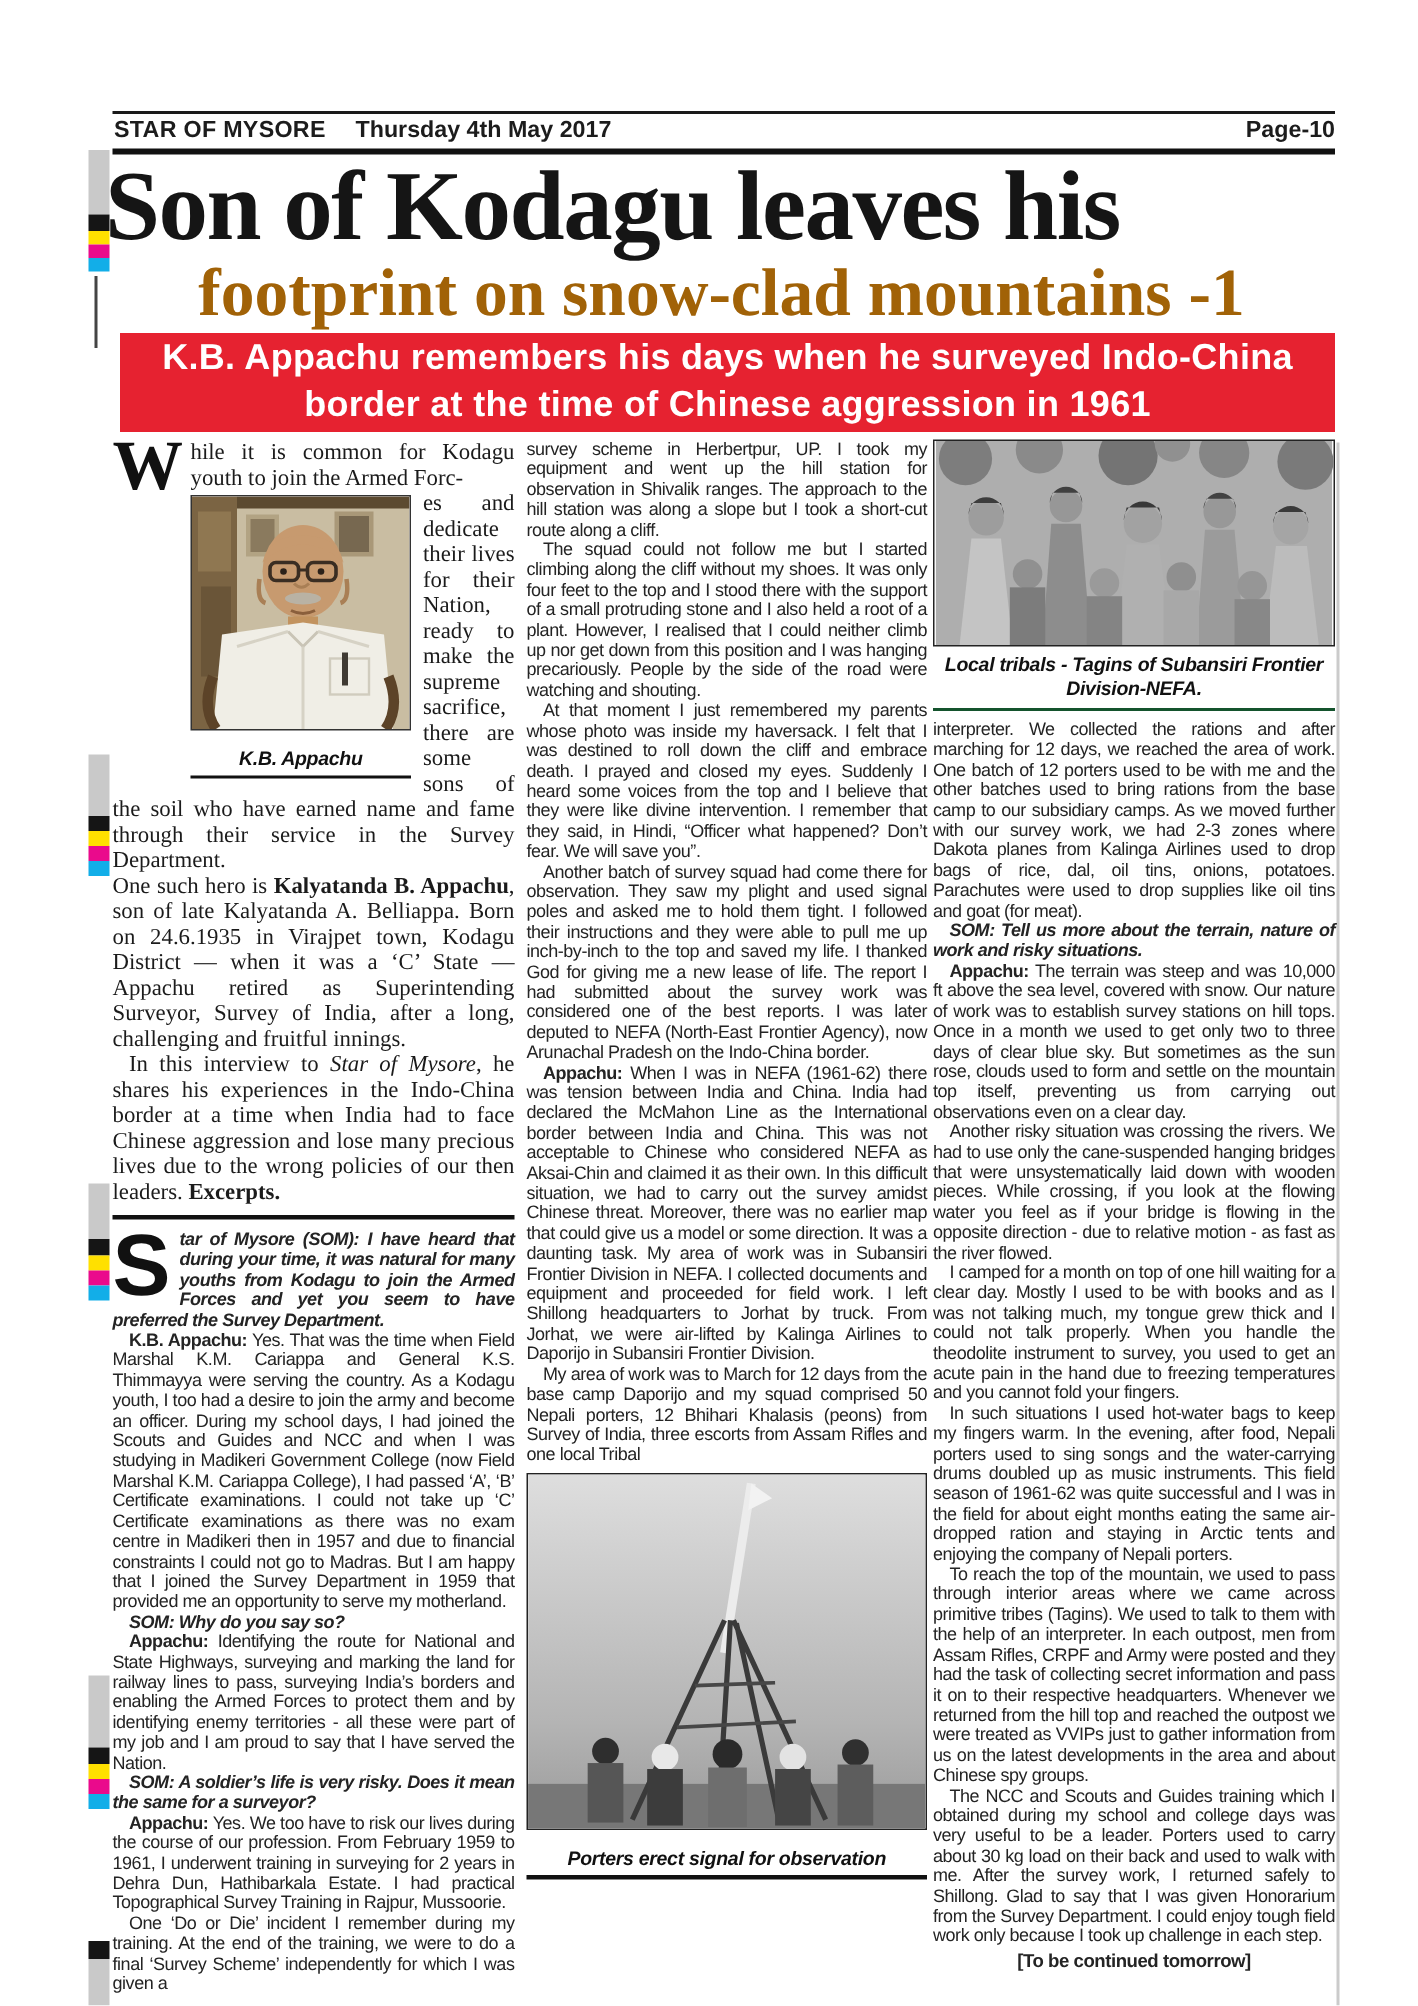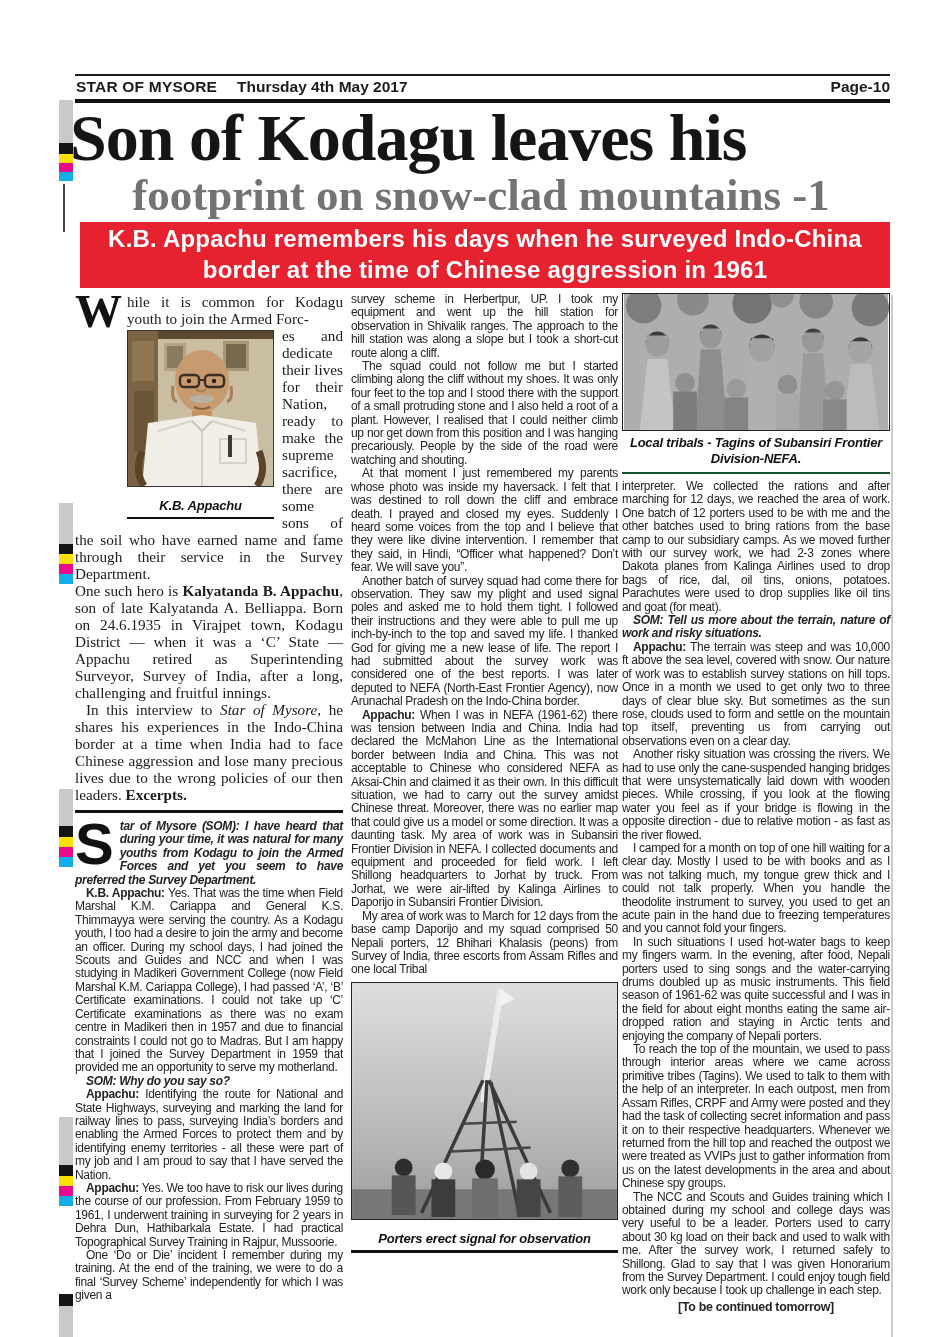--- a/index.html
+++ b/index.html
@@ -22,21 +22,21 @@
   .mast-date{position:absolute;left:237px;top:78px;font-size:15.5px;font-weight:bold;}
   .mast-page{position:absolute;right:55px;top:78px;font-size:15.5px;font-weight:bold;}
   .rule-mast{position:absolute;left:75px;width:815px;top:99px;height:4px;background:#111;}
 
   
   .headline1{position:absolute;left:70px;width:822px;top:106px;
      font-family:"Liberation Serif",serif;font-weight:bold;font-size:66px;line-height:64px;
      letter-spacing:-1px;color:#151515;white-space:nowrap;}
   .headline2{position:absolute;left:70px;width:822px;top:171px;text-align:center;
      font-family:"Liberation Serif",serif;font-weight:bold;font-size:45px;line-height:48px;
-     color:#737373;white-space:nowrap;}
+     color:#a16207;white-space:nowrap;}
 
   
   .banner{position:absolute;left:80px;width:810px;top:222px;height:66px;background:#e62230;
      color:#ffffff;text-align:center;font-weight:bold;font-size:24px;line-height:31px;
      padding-top:1px;box-sizing:border-box;letter-spacing:.2px;}
 
   
   .col{position:absolute;top:293px;}
   #col1{left:75px;width:268px;}
   #col2{left:351px;width:267px;}
@@ -164,20 +164,21 @@
   <p class="serif-p clear"><span>One such hero is </span><b>Kalyatanda B. Appachu</b><span>, son of late Kalyatanda A. Belliappa. Born on 24.6.1935 in Virajpet town, Kodagu District — when it was a ‘C’ State — Appachu retired as Superintending Surveyor, Survey of India, after a long, challenging and fruitful innings.</span></p>
 
   <p class="serif-p indent"><span>In this interview to </span><i>Star of Mysore</i><span>, he shares his experiences in the Indo-China border at a time when India had to face Chinese aggression and lose many precious lives due to the wrong policies of our then leaders. </span><b>Excerpts.</b></p>
 
   <hr class="thick">
 
   <p class="sans-p q"><span class="dropcap-sans">S</span><span>tar of Mysore (SOM): I have heard that during your time, it was natural for many youths from Kodagu to join the Armed Forces and yet you seem to have preferred the Survey Department.</span></p>
   <p class="sans-p indent clear"><span class="lead">K.B. Appachu:</span><span> Yes. That was the time when Field Marshal K.M. Cariappa and General K.S. Thimmayya were serving the country. As a Kodagu youth, I too had a desire to join the army and become an officer. During my school days, I had joined the Scouts and Guides and NCC and when I was studying in Madikeri Government College (now Field Marshal K.M. Cariappa College), I had passed ‘A’, ‘B’ Certificate examinations. I could not take up ‘C’ Certificate examinations as there was no exam centre in Madikeri then in 1957 and due to financial constraints I could not go to Madras. But I am happy that I joined the Survey Department in 1959 that provided me an opportunity to serve my motherland.</span></p>
   <p class="sans-p q indent">SOM: Why do you say so?</p>
   <p class="sans-p indent"><span class="lead">Appachu:</span><span> Identifying the route for National and State Highways, surveying and marking the land for railway lines to pass, surveying India’s borders and enabling the Armed Forces to protect them and by identifying enemy territories - all these were part of my job and I am proud to say that I have served the Nation.</span></p>
+  <p class="sans-p q indent">SOM: A soldier’s life is very risky. Does it mean the same for a surveyor?</p>
   <p class="sans-p indent"><span class="lead">Appachu:</span><span> Yes. We too have to risk our lives during the course of our profession. From February 1959 to 1961, I underwent training in surveying for 2 years in Dehra Dun, Hathibarkala Estate. I had practical Topographical Survey Training in Rajpur, Mussoorie.</span></p>
   <p class="sans-p indent">One ‘Do or Die’ incident I remember during my training. At the end of the training, we were to do a final ‘Survey Scheme’ independently for which I was given a</p>
 </div>
 
 <div class="col" id="col2">
   <p class="sans-p">survey scheme in Herbertpur, UP. I took my equipment and went up the hill station for observation in Shivalik ranges. The approach to the hill station was along a slope but I took a short-cut route along a cliff.</p>
   <p class="sans-p indent">The squad could not follow me but I started climbing along the cliff without my shoes. It was only four feet to the top and I stood there with the support of a small protruding stone and I also held a root of a plant. However, I realised that I could neither climb up nor get down from this position and I was hanging precariously. People by the side of the road were watching and shouting.</p>
   <p class="sans-p indent">At that moment I just remembered my parents whose photo was inside my haversack. I felt that I was destined to roll down the cliff and embrace death.  I prayed and closed my eyes. Suddenly I heard some voices from the top and I believe that they were like divine intervention. I remember that they said, in Hindi, “Officer what happened? Don’t fear. We will save you”.</p>
   <p class="sans-p indent">Another batch of survey squad had come there for observation. They saw my plight and used signal poles and asked me to hold them tight. I followed their instructions and they were able to pull me up inch-by-inch to the top and saved my life. I thanked God for giving me a new lease of life. The report I had submitted about the survey work was considered one of the best reports. I was later deputed to NEFA (North-East Frontier Agency), now Arunachal Pradesh on the Indo-China border.</p>
   <p class="sans-p indent"><span class="lead">Appachu:</span><span> When I was in NEFA (1961-62) there was tension between India and China. India had declared the McMahon Line as the International border between India and China. This was not acceptable to Chinese who considered NEFA as Aksai-Chin and claimed it as their own. In this difficult situation, we had to carry out the survey amidst Chinese threat. Moreover, there was no earlier map that could give us a model or some direction. It was a daunting task. My area of work was in Subansiri Frontier Division in NEFA. I collected documents and equipment and proceeded for field work. I left Shillong headquarters to Jorhat by truck. From Jorhat, we were air-lifted by Kalinga Airlines to Daporijo in Subansiri Frontier Division.</span></p>

